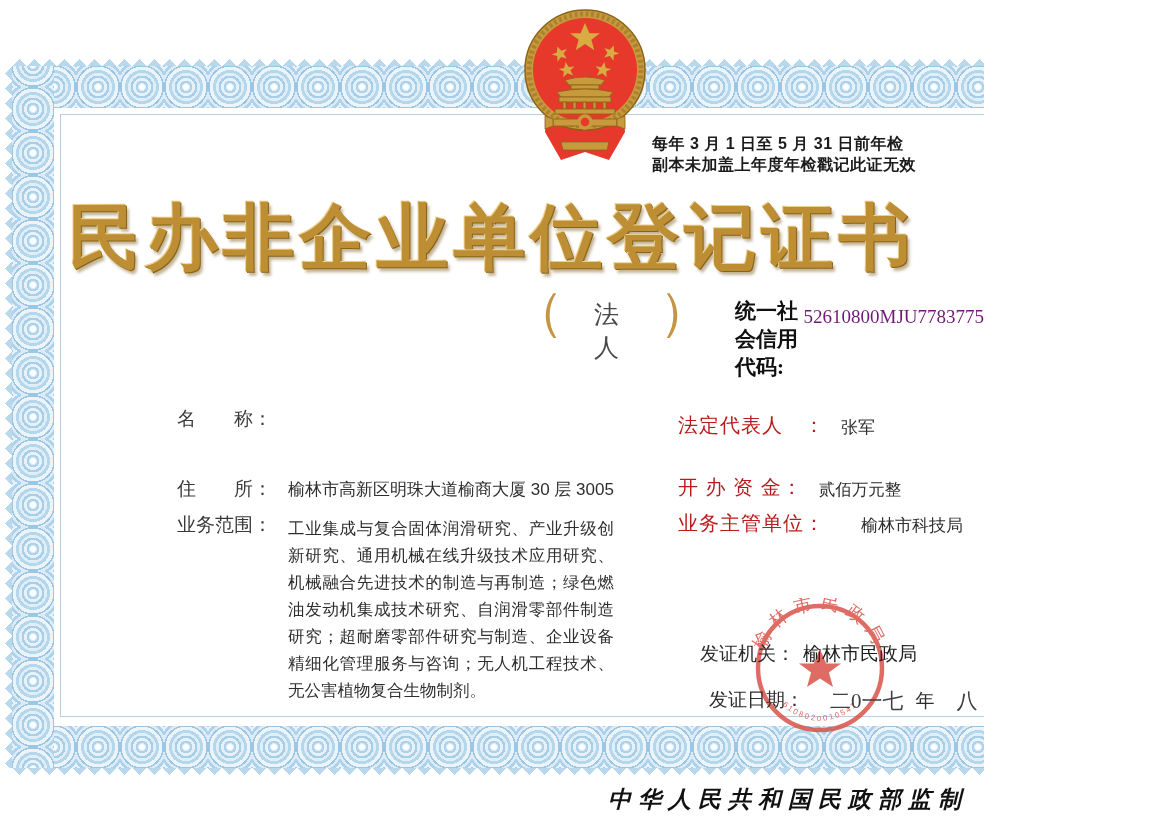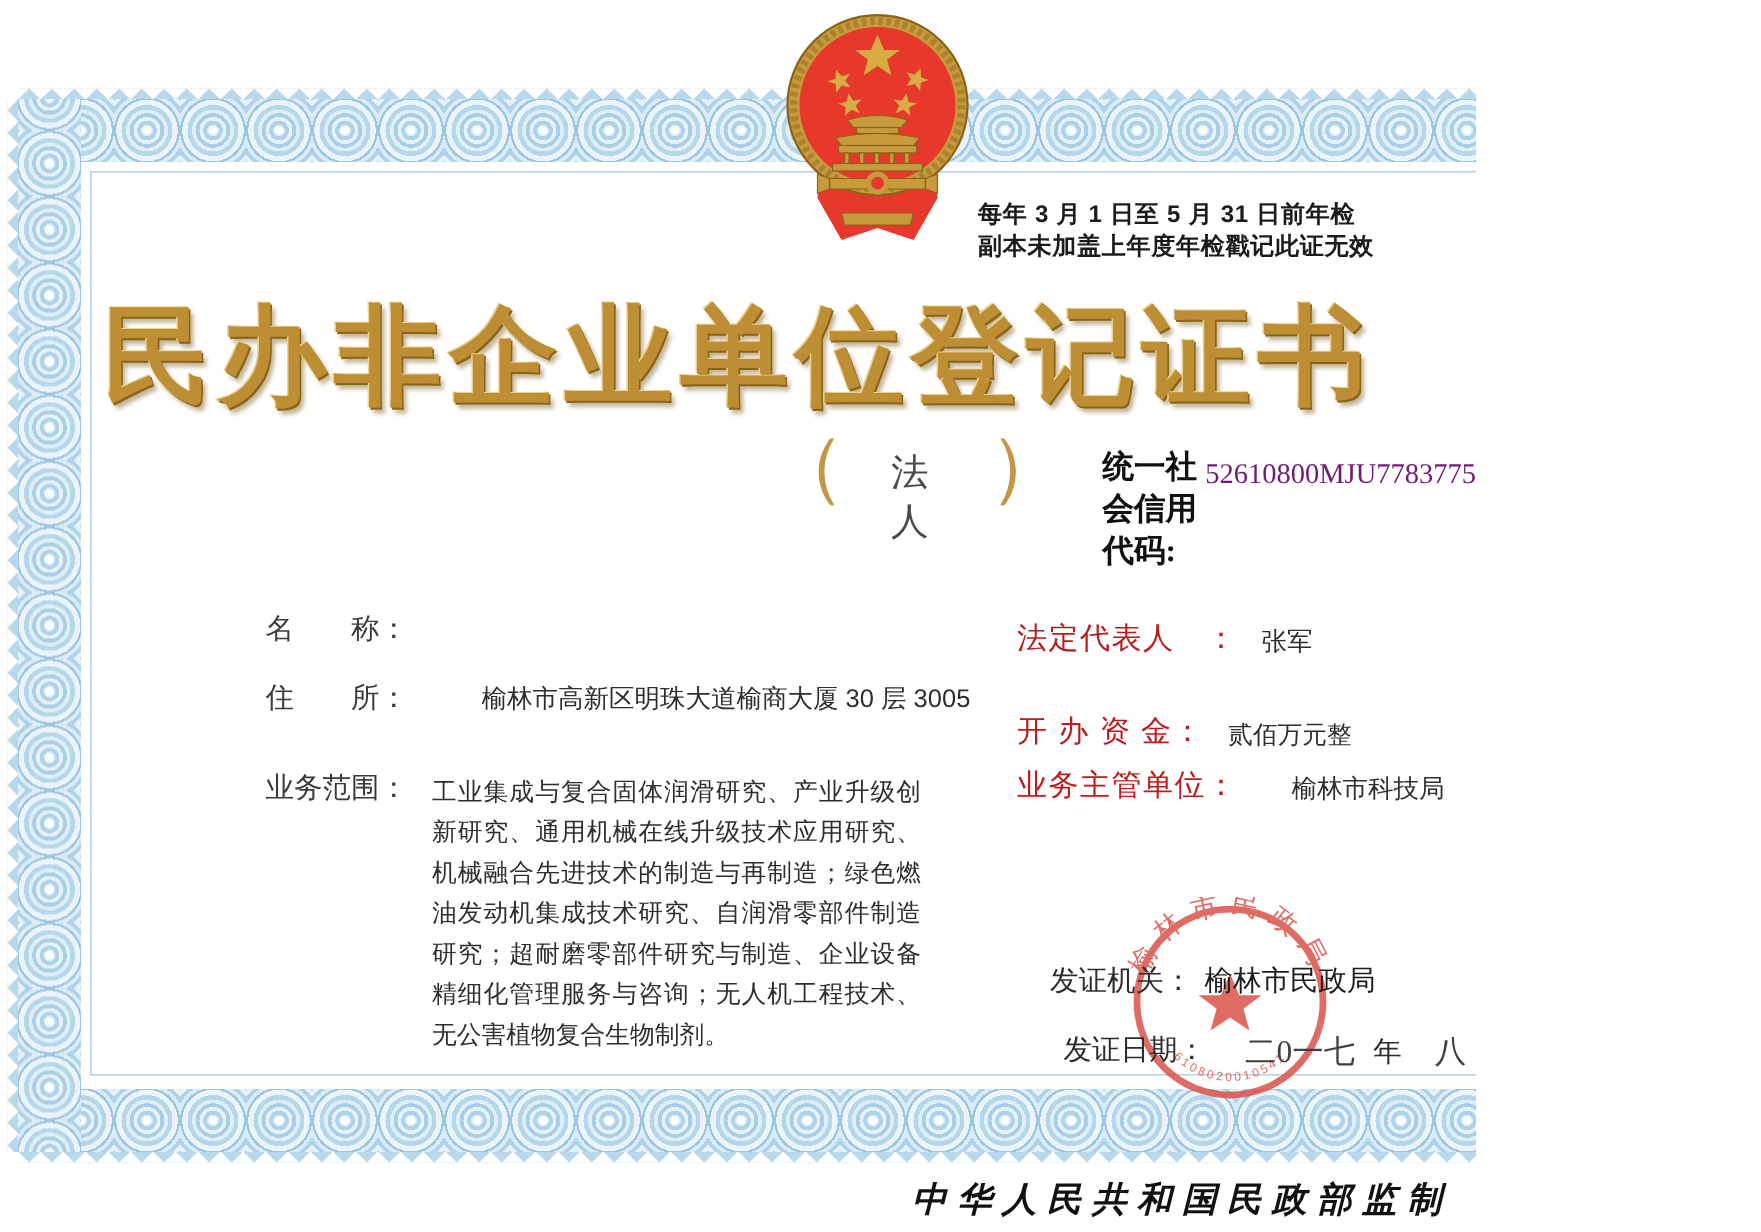--- a/index.html
+++ b/index.html
@@ -48,21 +48,21 @@
   .entity-type{margin:14px 30px 0 30px;font-size:25px;letter-spacing:10px;color:#4a4a4a;}
   .code-label{margin:13px 0 0 24px;font-family:"Liberation Serif",serif;font-weight:bold;font-size:21px;color:#101010;}
   .code-value{margin:22px 0 0 2px;font-family:Liberation Serif, serif;font-size:19px;color:#701a75;}
 
   
   .row{position:absolute;display:flex;align-items:flex-start;z-index:2;}
   .lab{font-size:19px;color:#3a3a3a;white-space:nowrap;}
   .lab-r{font-size:20px;color:#b91c1c;white-space:nowrap;letter-spacing:1px;}
   .val{font-size:17px;color:#2e2e2e;margin:2px 0 0 16px;white-space:nowrap;}
   #row-name{left:177px;top:406px;}
-  #row-addr{left:177px;top:452px;gap:33px;}
+  #row-addr{left:177px;top:476px;}
   #row-scope{left:177px;top:512px;}
   #row-scope .val{white-space:normal;width:326px;font-size:16.5px;line-height:27px;text-align:justify;margin-top:3px;}
   #row-rep{left:678px;top:412px;}
   #row-cap{left:678px;top:458px;margin-top:16px;}
   #row-sup{left:678px;top:510px;gap:20px;}
   #row-rep .val,#row-sup .val{margin-top:4px;}
   #row-cap .val{margin-top:5px;font-size:16.5px;}
 
   
   #row-auth{left:700px;top:641px;}

